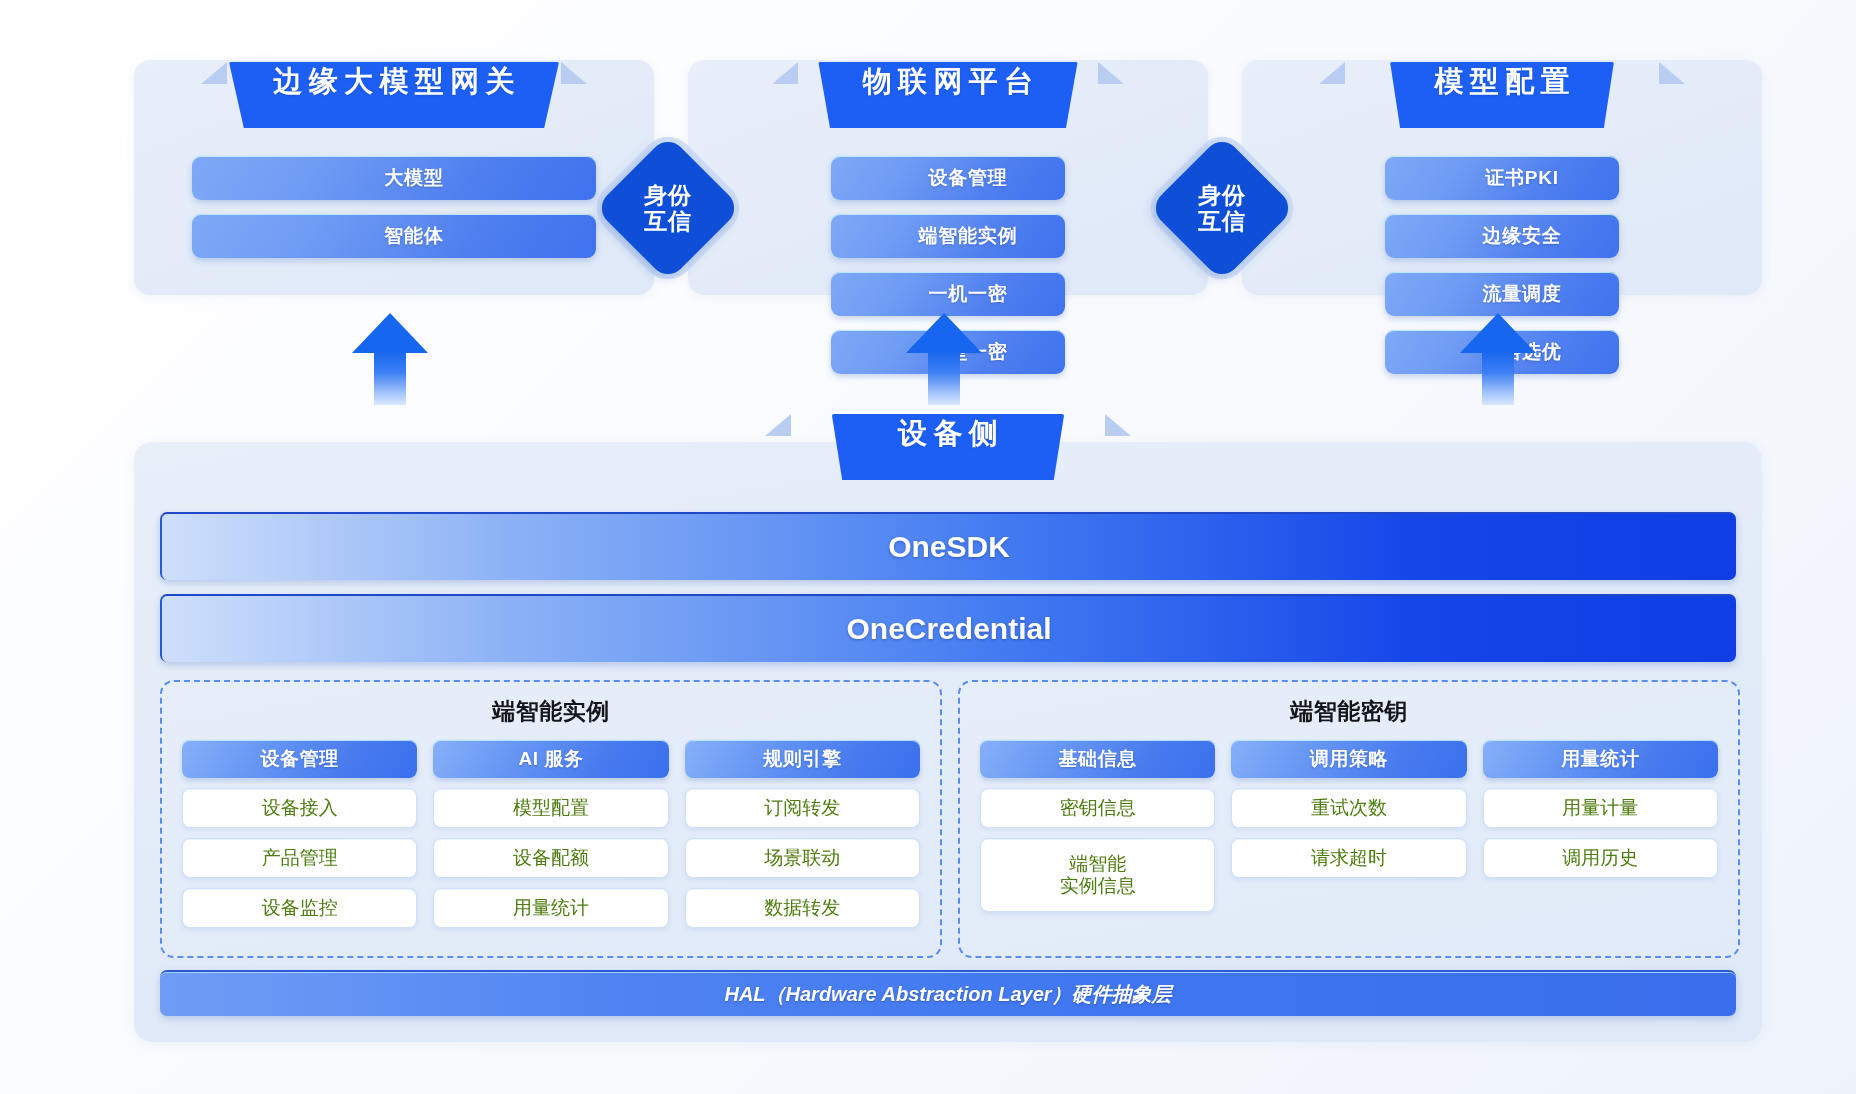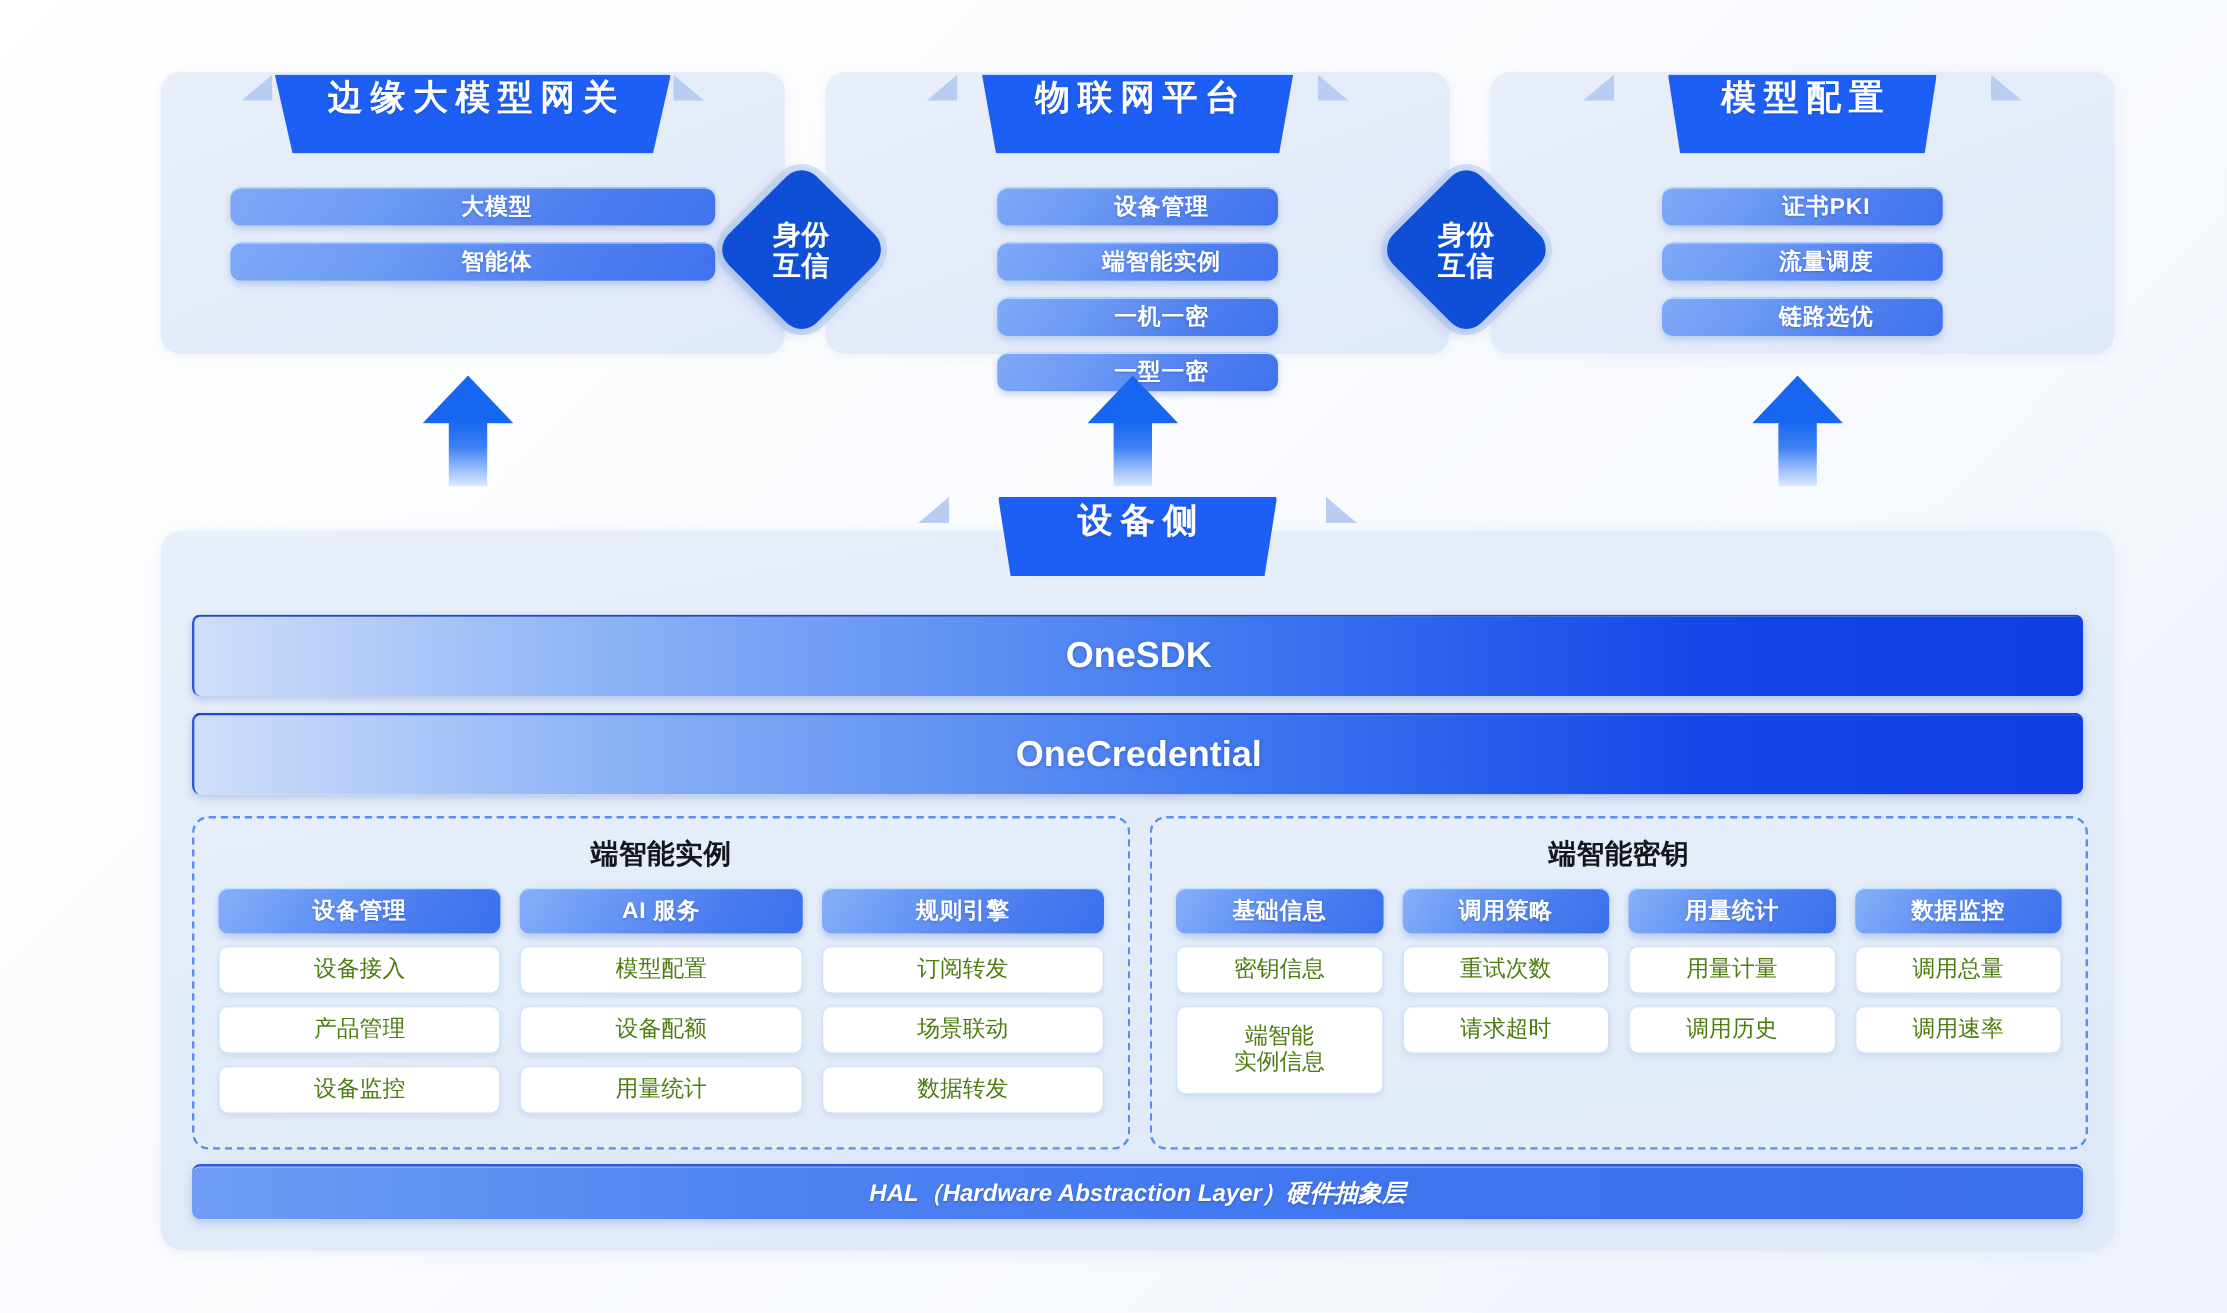--- a/index.html
+++ b/index.html
@@ -49,21 +49,21 @@
   }
   .banner .tail{
     position:absolute;top:10px;width:26px;height:22px;
     background:#b9cdf3;
   }
   .banner .tail.l{left:-18px;clip-path:polygon(100% 0%,100% 100%,0% 100%);}
   .banner .tail.r{right:-18px;clip-path:polygon(0% 0%,0% 100%,100% 100%);}
 
   
   .chip{
-    height:32px;border-radius:9px;
+    height:44px;border-radius:9px;
     display:flex;align-items:center;justify-content:center;
     color:#ffffff;font-size:19px;font-weight:bold;
     background:linear-gradient(125deg,#7fa9f7 0%,#6f9cf4 30%,#4e7eef 70%,#3f72ee 100%);
     box-shadow:0 3px 6px rgba(70,110,190,.28), inset 0 1px 0 rgba(190,235,255,.95);
     letter-spacing:.04em;
     text-shadow:0 1px 2px rgba(20,50,120,.3);
     padding-left:40px;
   }
 
   
@@ -204,20 +204,21 @@
   <div class="panel" style="left:1242px;top:60px;width:520px;height:235px;">
     <div class="banner" style="width:330px;">
       <div class="tail l"></div>
       <div class="tail r"></div>
       <div class="bshape">
           <span class="btxt">模型配置</span>
         </div>
     </div>
     <div class="pbody" style="padding:0 30px;">
       <div class="chip" style="width:194px;">证书PKI</div>
+      <div class="chip" style="width:194px;">边缘安全</div>
       <div class="chip" style="width:194px;">流量调度</div>
       <div class="chip" style="width:194px;">链路选优</div>
     </div>
   </div>
 
   <div class="dglow" style="left:610px;top:150px;"></div>
   <div class="diamond" style="left:616px;top:156px;">
     <div class="dwrap">
       <span>身份</span>
       <span>互信</span>
@@ -300,25 +301,20 @@
         <div class="col">
           <div class="colhead">调用策略</div>
           <div class="cell">重试次数</div>
           <div class="cell">请求超时</div>
         </div>
         <div class="col">
           <div class="colhead">用量统计</div>
           <div class="cell">用量计量</div>
           <div class="cell">调用历史</div>
         </div>
-        <div class="col">
-          <div class="colhead">数据监控</div>
-          <div class="cell">调用总量</div>
-          <div class="cell">调用速率</div>
-        </div>
       </div>
     </div>
 
     <div class="hal" style="top:528px;">
       <span>HAL（Hardware Abstraction Layer）硬件抽象层</span>
     </div>
 
   </div>
 </div>
 

